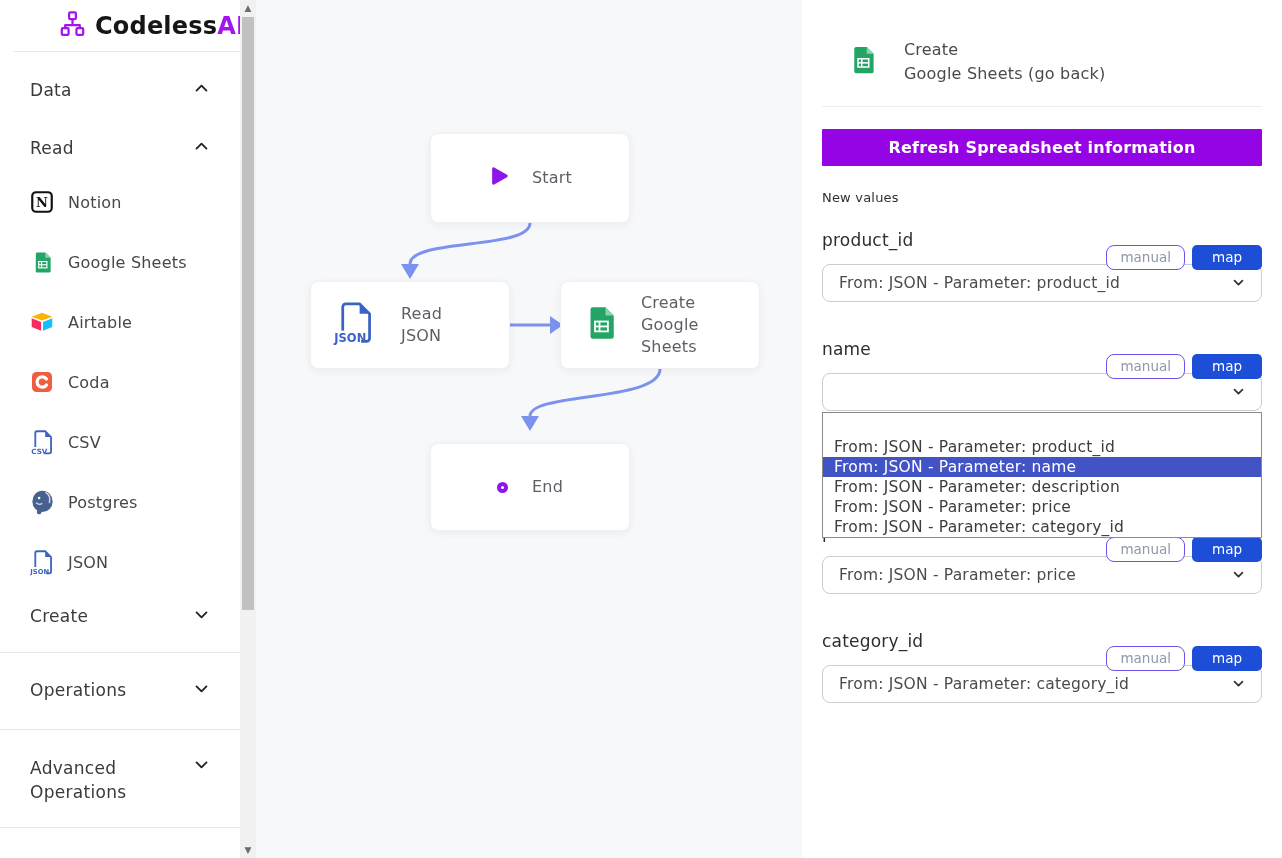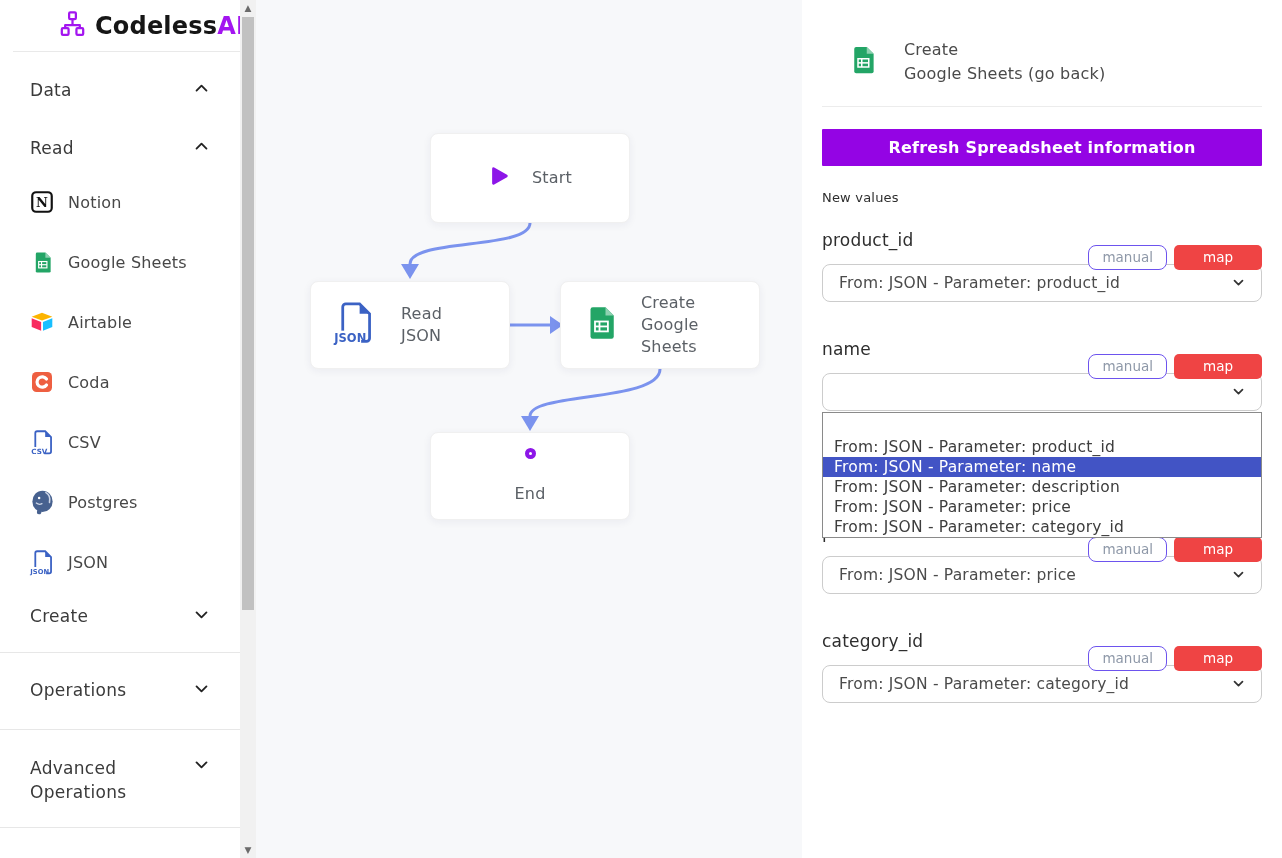--- a/index.html
+++ b/index.html
@@ -33,39 +33,39 @@
 
   
   .canvas { width:546px; flex:0 0 546px; background:#f7f8fa; position:relative; }
   .edges { position:absolute; inset:0; pointer-events:none; z-index:1; }
   .node { position:absolute; background:#fff; border:1px solid #f0f0f0; border-radius:8px;
           box-shadow:0 2px 8px rgba(30,40,80,.06); z-index:2; display:flex; align-items:center; cursor:grab; }
   .node-label { font-size:16px; color:#5b6066; letter-spacing:.2px; line-height:22px; }
   .node.start { left:174px; top:133px; width:200px; height:90px; justify-content:center; gap:22px; }
   .node.read  { left:54px;  top:281px; width:200px; height:88px; padding-left:22px; gap:24px; }
   .node.create{ left:304px; top:281px; width:200px; height:88px; padding-left:22px; gap:22px; }
-  .node.end   { left:174px; top:432px; width:200px; height:88px; justify-content:center; gap:24px;flex-direction:column; }
+  .node.end   { left:174px; top:443px; width:200px; height:88px; justify-content:center; gap:24px; }
   .end-ring { width:11px; height:11px; border:4.5px solid #8d16e8; border-radius:50%; }
 
   
   .panel { width:480px; flex:0 0 480px; background:#fff; padding:36px 20px 0 20px; position:relative; }
   .p-header { display:flex; align-items:center; gap:26px; margin-left:26px; height:52px; }
   .p-header-text { font-size:16px; color:#4a4a4a; line-height:24px; letter-spacing:.2px; }
   .p-divider { border-top:1px solid #ececec; margin-top:18px; }
   .refresh-btn { margin-top:22px; width:100%; height:37px; background:#9404e4; color:#fff; border:none;
                  border-radius:1px; font-size:16px; font-weight:700; font-family:inherit; cursor:pointer; letter-spacing:.2px; }
   .section-title { margin-top:24px; font-size:13px; color:#2e2e2e; letter-spacing:.2px; }
 
   .field { margin-top:22px; position:relative; }
   .field-head { display:flex; align-items:center; justify-content:space-between; height:26px; }
   .field-name { font-size:17px; color:#2e2e2e; letter-spacing:.2px; }
   .field-btns { display:flex; gap:7px;margin-top:34px; }
   .btn-manual { height:25px; padding:0 13px; background:#fff; border:1.5px solid #6d53ee; border-radius:8px;
                 color:#8e98a8; font-size:13.5px; font-family:inherit; cursor:pointer; }
-  .btn-map { height:25px; padding:0 29px; background:#ef4444; border:none; border-radius:5px;
+  .btn-map { height:25px; padding:0 20px; background:#1d4ed8; border:none; border-radius:5px;
              color:#fff; font-size:13.5px; font-family:inherit; cursor:pointer; }
   .select { margin-top:11px; height:38px; border:1px solid #ccc; border-radius:8px; background:#fff;
             display:flex; align-items:center; justify-content:space-between; padding:0 16px; cursor:pointer; }
   .select-value { font-size:15.5px; color:#4b4b4b; letter-spacing:.2px; }
   .spacer-covered { height:108px; }
 
   .dropdown { position:absolute; left:0; right:0; top:76px; background:#fff; border:1px solid #8a8a8a; z-index:10; }
   .dd-option { height:20px; line-height:20px; padding-left:11px; font-size:15.5px; color:#3d3d3d;
                letter-spacing:.2px; white-space:nowrap; overflow:hidden; cursor:default; }
   .dd-option.blank { height:24px; }

